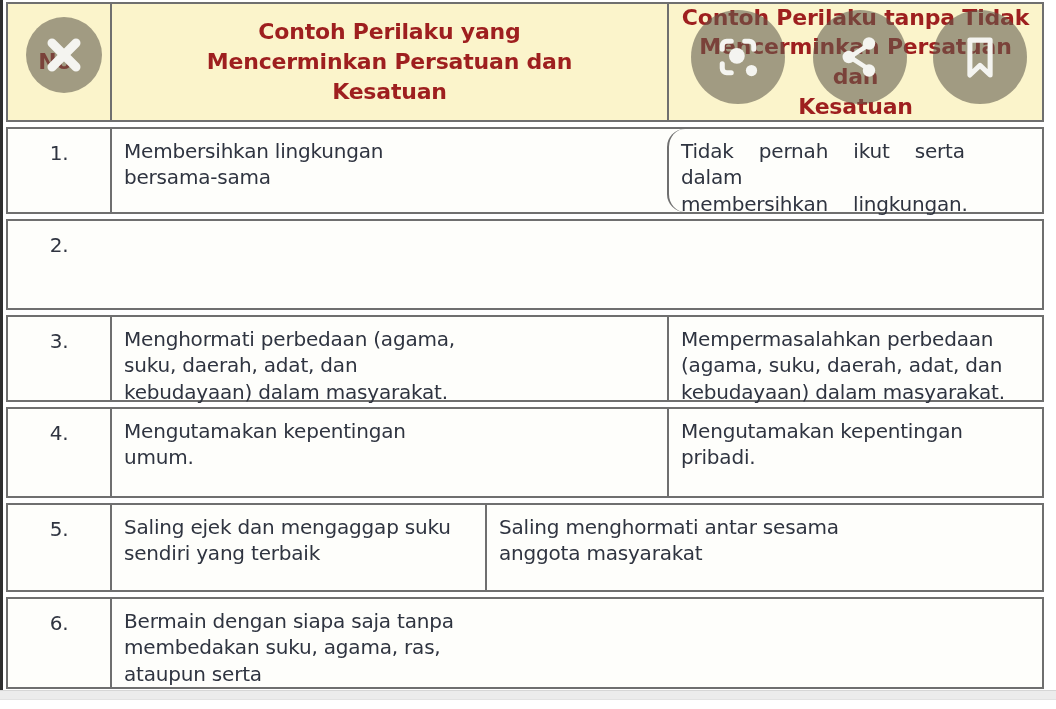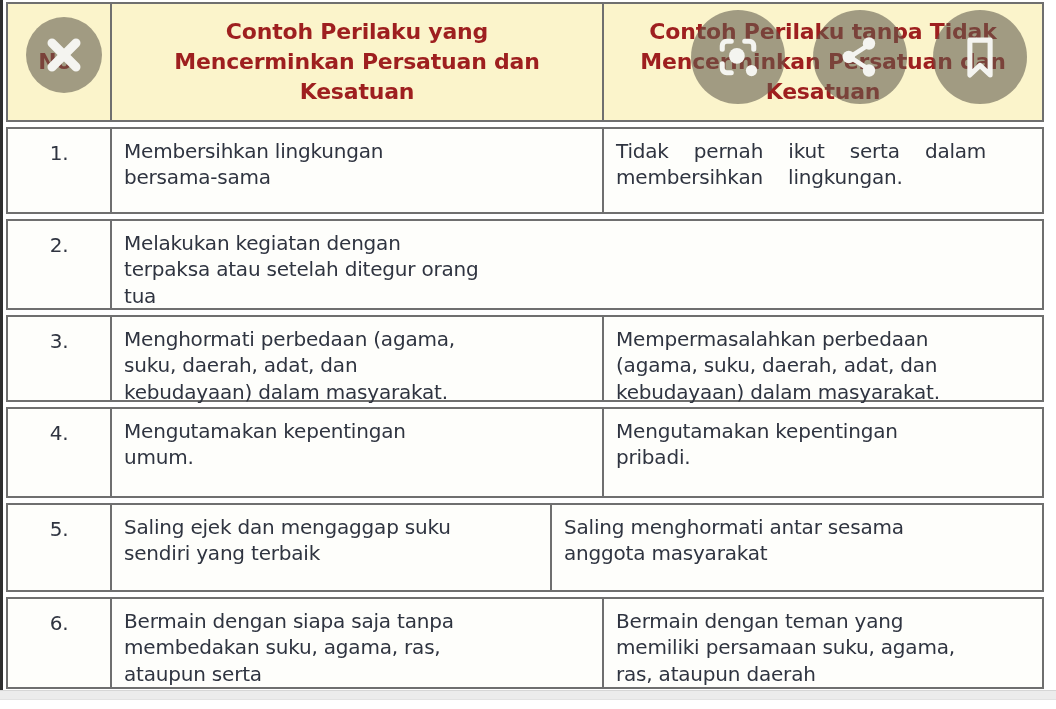--- a/index.html
+++ b/index.html
@@ -18,25 +18,25 @@
   .row:nth-child(2){height:87px;}
   .row:nth-child(3){height:91px;}
   .row:nth-child(4){height:87px;}
   .row:nth-child(5){height:91px;}
   .row:nth-child(6){height:89px;}
   .row:nth-child(7){height:92px;}
   .cell{box-sizing:border-box;padding:9px 12px;white-space:pre-line;
         font-size:20px;line-height:1.32;color:#2f3440;letter-spacing:-0.2px;}
   .cell + .cell{border-left:2px solid #6f6f6f;}
   .no-cell{width:102px;flex:none;text-align:center;padding-top:11px;}
-  .pos-cell{width:492px;flex:none;}
+  .pos-cell{width:557px;flex:none;}
   .neg-cell{flex:1;}
   .header .cell{display:flex;align-items:center;justify-content:center;text-align:center;
         font-weight:bold;font-size:22px;line-height:1.35;color:#9e1f1f;padding:4px 10px;}
-  .row:nth-child(2) .neg-cell{word-spacing:19px;}
+  .row:nth-child(2) .neg-cell{word-spacing:19px;border-radius:18px;}
 
   .bottom-divider{position:absolute;left:0;top:690px;width:1056px;height:8px;
         background:#ececec;border-top:1px solid #d6d6d6;border-bottom:1px solid #e2e2e2;}
 
   
   .circle-btn{position:absolute;border-radius:50%;background:rgba(96,92,78,0.58);
         display:flex;align-items:center;justify-content:center;cursor:pointer;}
   #close-btn{left:26px;top:17px;width:76px;height:76px;}
   #lens-btn{left:691px;top:10px;width:94px;height:94px;}
   #share-btn{left:813px;top:10px;width:94px;height:94px;}
@@ -64,23 +64,20 @@
     <div class="row">
       <div class="cell no-cell">1.</div>
       <div class="cell pos-cell">Membersihkan lingkungan
 bersama-sama</div>
       <div class="cell neg-cell">Tidak pernah ikut serta dalam
 membersihkan lingkungan.</div>
     </div>
 
     <div class="row">
       <div class="cell no-cell">2.</div>
-      <div class="cell neg-cell">Melakukan kegiatan dengan
-terpaksa atau setelah ditegur orang
-tua</div>
     </div>
 
     <div class="row">
       <div class="cell no-cell">3.</div>
       <div class="cell pos-cell">Menghormati perbedaan (agama,
 suku, daerah, adat, dan
 kebudayaan) dalam masyarakat.</div>
       <div class="cell neg-cell">Mempermasalahkan perbedaan
 (agama, suku, daerah, adat, dan
 kebudayaan) dalam masyarakat.</div>
@@ -100,23 +97,20 @@
 sendiri yang terbaik</div>
       <div class="cell pos-cell">Saling menghormati antar sesama
 anggota masyarakat</div>
     </div>
 
     <div class="row">
       <div class="cell no-cell">6.</div>
       <div class="cell pos-cell">Bermain dengan siapa saja tanpa
 membedakan suku, agama, ras,
 ataupun serta</div>
-      <div class="cell neg-cell">Bermain dengan teman yang
-memiliki persamaan suku, agama,
-ras, ataupun daerah</div>
     </div>
   </div>
 
   <div class="bottom-divider"></div>
 
   <div id="close-btn" class="circle-btn" title="Close">
     <span>
       <svg width="56" height="56" viewBox="0 0 56 56">
         <line x1="16" y1="16" x2="40" y2="40" stroke="#f4f4f0" stroke-width="9" stroke-linecap="round"></line>
         <line x1="40" y1="16" x2="16" y2="40" stroke="#f4f4f0" stroke-width="9" stroke-linecap="round"></line>

